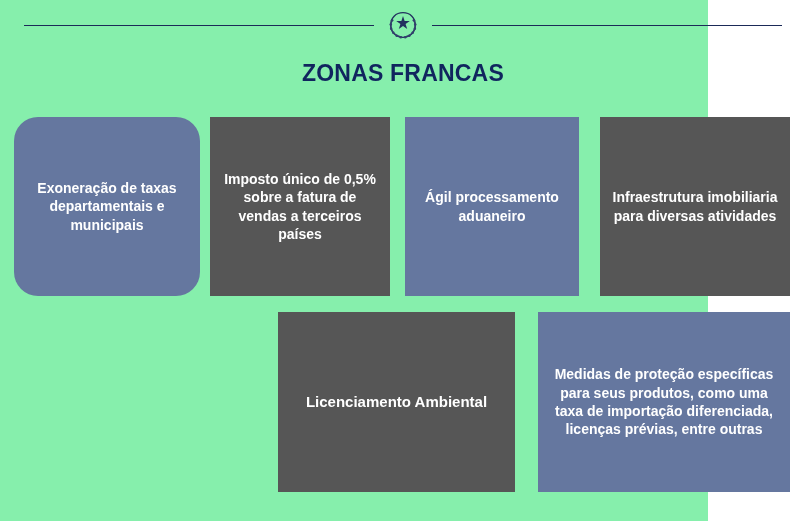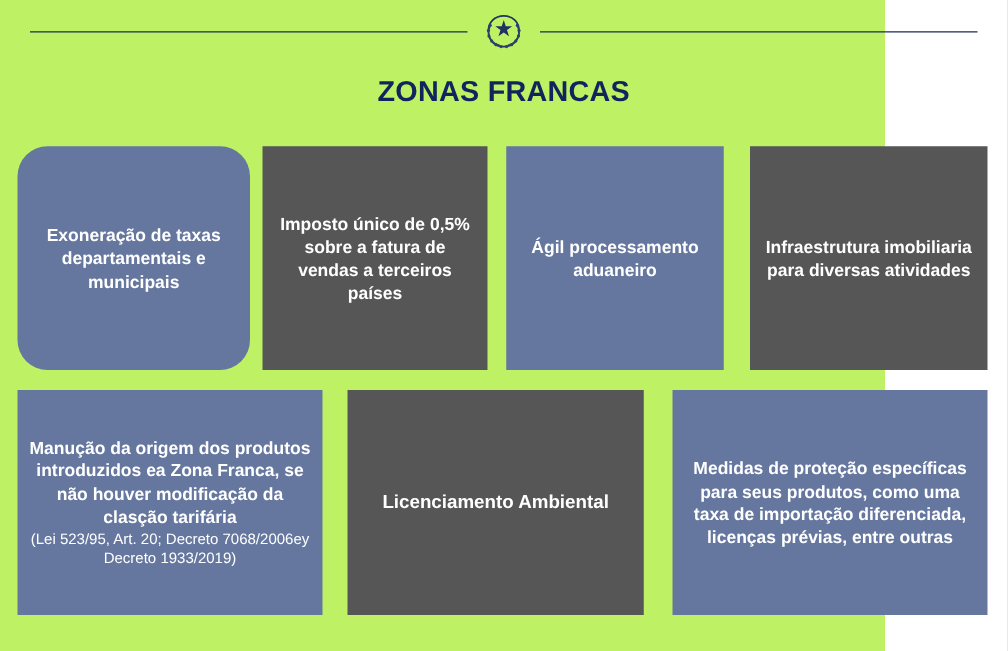--- a/index.html
+++ b/index.html
@@ -11,21 +11,21 @@
     width: 806px;
     height: 521px;
     background: #ffffff;
     font-family: "Liberation Sans", sans-serif;
     overflow: hidden;
   }
   .slide {
     position: relative;
     width: 708px;
     height: 521px;
-    background: #bef264;
+    background: #86efac;
   }
 
   
   .ornament {
     position: absolute;
     left: 0;
     top: 8px;
     width: 806px;
     height: 34px;
     display: flex;
@@ -131,24 +131,20 @@
   </div>
 
   <div class="box blue" style="left:405px; top:117px; width:174px; height:179px; font-size:14px;">
     <span class="box-text">Ágil processamento aduaneiro</span>
   </div>
 
   <div class="box gray" style="left:600px; top:117px; width:190px; height:179px; font-size:14px;">
     <span class="box-text">Infraestrutura imobiliaria para diversas atividades</span>
   </div>
 
-  <div class="box blue" style="left:14px; top:312px; width:244px; height:180px; font-size:14px; flex-direction:column;">
-    <span class="box-text">Manução da origem dos produtos introduzidos ea Zona Franca, se não houver modificação da clasção tarifária</span>
-    <span class="box-sub">(Lei 523/95, Art. 20; Decreto 7068/2006ey Decreto 1933/2019)</span>
-  </div>
 
   <div class="box blue" style="left:538px; top:312px; width:252px; height:180px; font-size:14px;">
     <span class="box-text">Medidas de proteção específicas para seus produtos, como uma taxa de importação diferenciada, licenças prévias, entre outras</span>
   </div>
 
   <div class="box gray" style="left:278px; top:312px; width:237px; height:180px; font-size:15px;">
     <span class="box-text">Licenciamento Ambiental</span>
   </div>
 
 </div>

